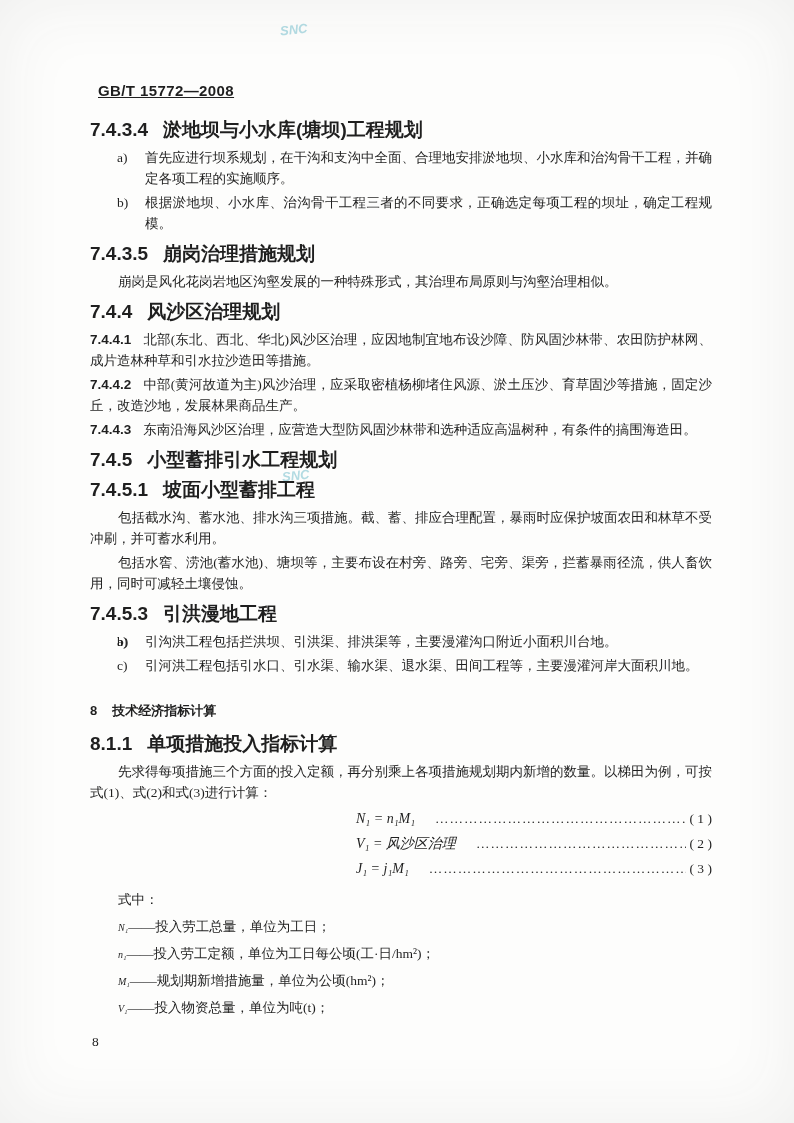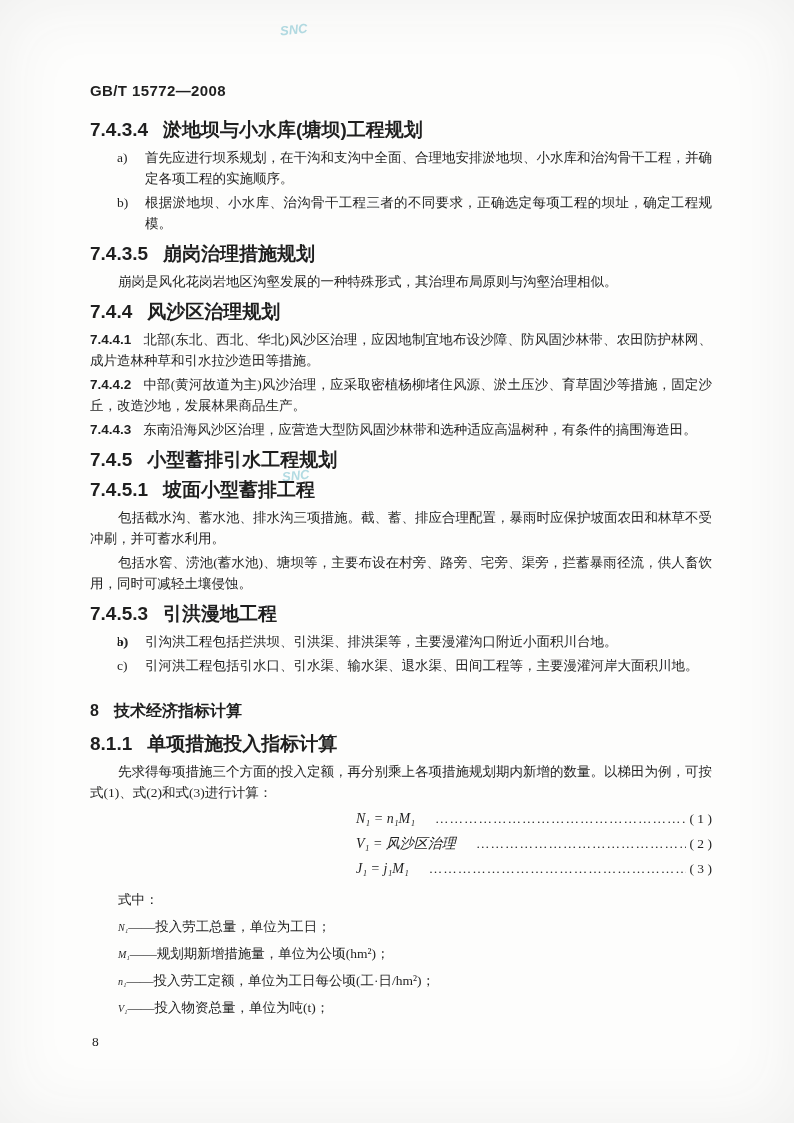--- a/index.html
+++ b/index.html
@@ -10,36 +10,36 @@
   }
   .page {
     position: relative;
     width: 794px; height: 1123px;
     background: #fdfdfc;
     overflow: hidden;
     box-shadow: inset 0 0 70px rgba(60,60,55,0.07);
     color: #1f1f1f;
   }
   .doc-header {
-    position: absolute; left: 90px; top: 82px;
+    position: absolute; left: 98px; top: 82px;
     font-family: "Liberation Sans", "DejaVu Sans", sans-serif;
-    font-weight: bold; font-size: 15px; letter-spacing: 0.4px;
+    font-weight: bold; font-size: 15px; letter-spacing: 0.4px; text-decoration: underline;
   }
   .content {
     position: absolute; left: 90px; top: 110px; width: 622px;
     font-size: 13.5px; line-height: 21px;
     text-align: justify;
   }
   .blk { margin: 2px 0; }
   
   .h1, .h3 {
     font-family: "Liberation Sans", "DejaVu Sans", sans-serif;
     font-weight: bold; text-align: left;
   }
-  .h1 { font-size: 16px; margin: 24px 0 12px; }
+  .h1 { font-size: 13px; margin: 24px 0 12px; }
   .h3 { font-size: 19px; margin: 9px 0 7px; }
   .h1 .num, .h3 .num { margin-right: 15px; }
   
   .clause .num {
     font-family: "Liberation Sans", "DejaVu Sans", sans-serif;
     font-weight: bold; margin-right: 12px;
   }
   .clause { margin: 3px 0; }
   
   .para { text-indent: 28px; margin: 3px 0; }
@@ -123,19 +123,19 @@
         <span class="leader">………………………………………………………………………………</span>
         <span class="eqno">( 2 )</span>
       </div>
       <div class="blk formula">
         <span class="eq">J₁ = j₁M₁</span>
         <span class="leader">………………………………………………………………………………</span>
         <span class="eqno">( 3 )</span>
       </div>
       <div class="blk label">式中：</div>
       <div class="blk def"><span class="term">N₁</span><span class="txt">——投入劳工总量，单位为工日；</span></div>
+      <div class="blk def"><span class="term">n₁</span><span class="txt">——投入劳工定额，单位为工日每公顷(工·日/hm²)；</span></div>
       <div class="blk def"><span class="term">M₁</span><span class="txt">——规划期新增措施量，单位为公顷(hm²)；</span></div>
-      <div class="blk def"><span class="term">n₁</span><span class="txt">——投入劳工定额，单位为工日每公顷(工·日/hm²)；</span></div>
       <div class="blk def"><span class="term">V₁</span><span class="txt">——投入物资总量，单位为吨(t)；</span></div>
     </div>
 
   <div class="page-number">8</div>
 </div>
 
 </body></html>

